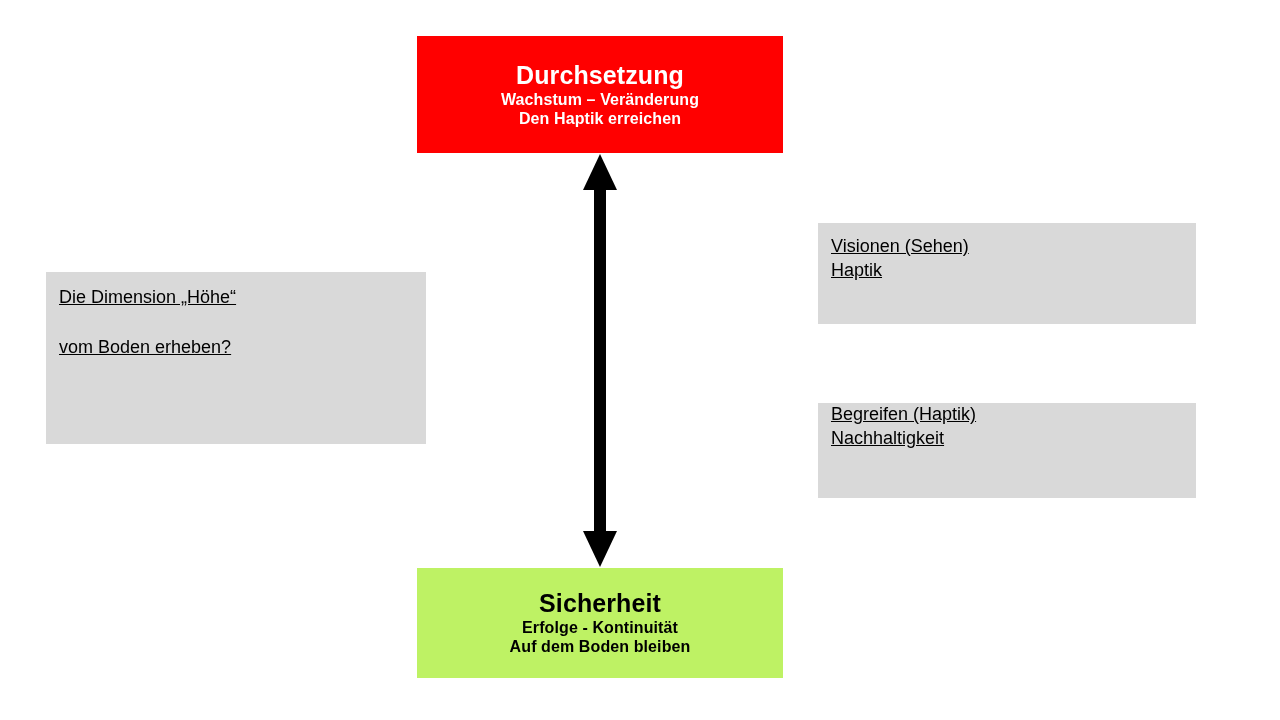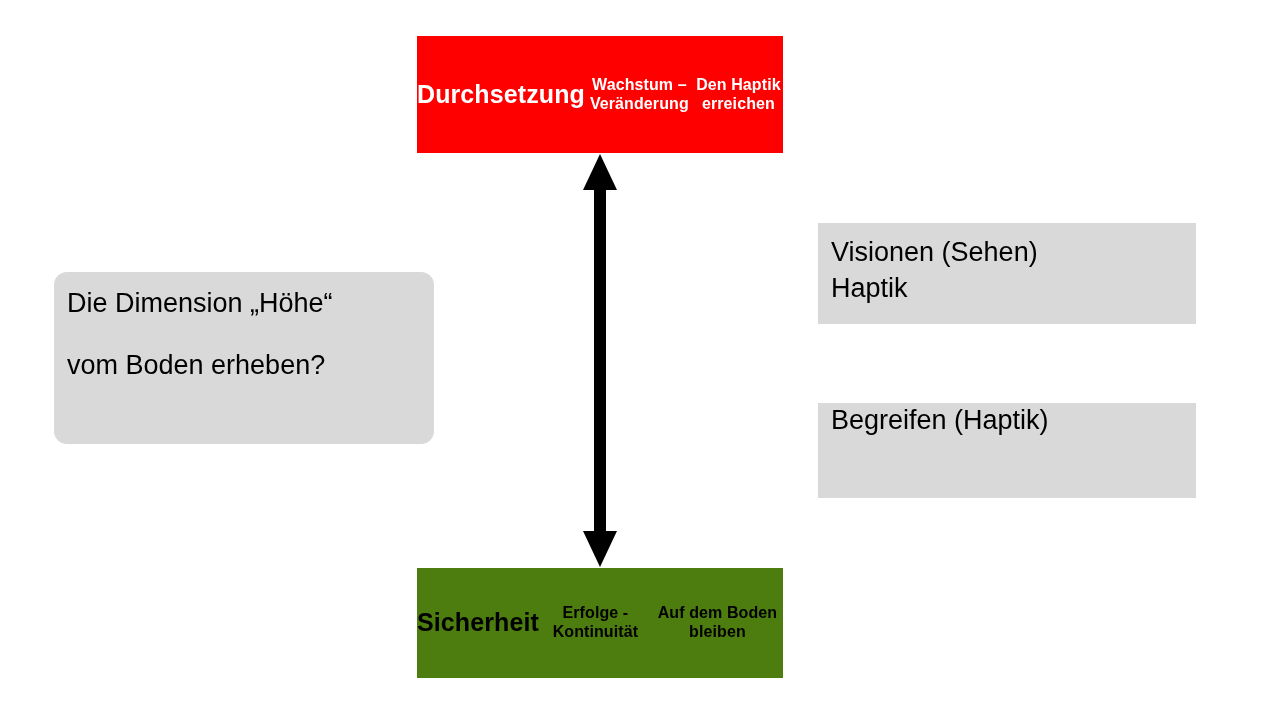--- a/index.html
+++ b/index.html
@@ -14,21 +14,21 @@
     background: #ffffff;
     overflow: hidden;
     font-family: "Liberation Sans", sans-serif;
   }
 
   
   .emph-box {
     position: absolute;
     box-sizing: border-box;
     display: flex;
-    flex-direction: row;
+    flex-direction: column;
     align-items: center;
     justify-content: center;
     text-align: center;
     font-weight: bold;
     line-height: 1.16;
   }
   .emph-box .title {
     font-size: 25px;
     letter-spacing: .1px;
     margin-bottom: 1px;
@@ -44,48 +44,48 @@
     width: 366px;
     height: 117px;
     background: #FF0000;
     color: #ffffff;
   }
   #box-sicherheit {
     left: 417px;
     top: 568px;
     width: 366px;
     height: 110px;
-    background: #4d7c0f;
+    background: #bef264;
     color: #000000;
   }
 
   
   .gray-box {
     position: absolute;
     box-sizing: border-box;
     background: #D9D9D9;
     color: #000000;
-    font-size: 27px;
+    font-size: 18px;
     line-height: 1.33;
     padding: 10px 12px 10px 13px;
+    text-decoration: underline;
   }
   .gray-box p {
     margin: 0;
   }
   .gray-box p.spacer {
     height: 26px;
   }
 
   #box-dimension {
-    left: 54px;
+    left: 46px;
     top: 272px;
     width: 380px;
     height: 172px;
     padding-top: 14px;
-    border-radius: 13px;
   }
   #box-visionen {
     left: 818px;
     top: 223px;
     width: 378px;
     height: 101px;
     padding-top: 12px;
   }
   #box-begreifen {
     left: 818px;
@@ -135,15 +135,16 @@
     <p>vom Boden erheben?</p>
   </div>
 
   <div id="box-visionen" class="gray-box">
     <p>Visionen (Sehen)</p>
     <p>Haptik</p>
   </div>
 
   <div id="box-begreifen" class="gray-box">
     <p>Begreifen (Haptik)</p>
+    <p>Nachhaltigkeit</p>
   </div>
 
 </div>
 
 </body></html>

